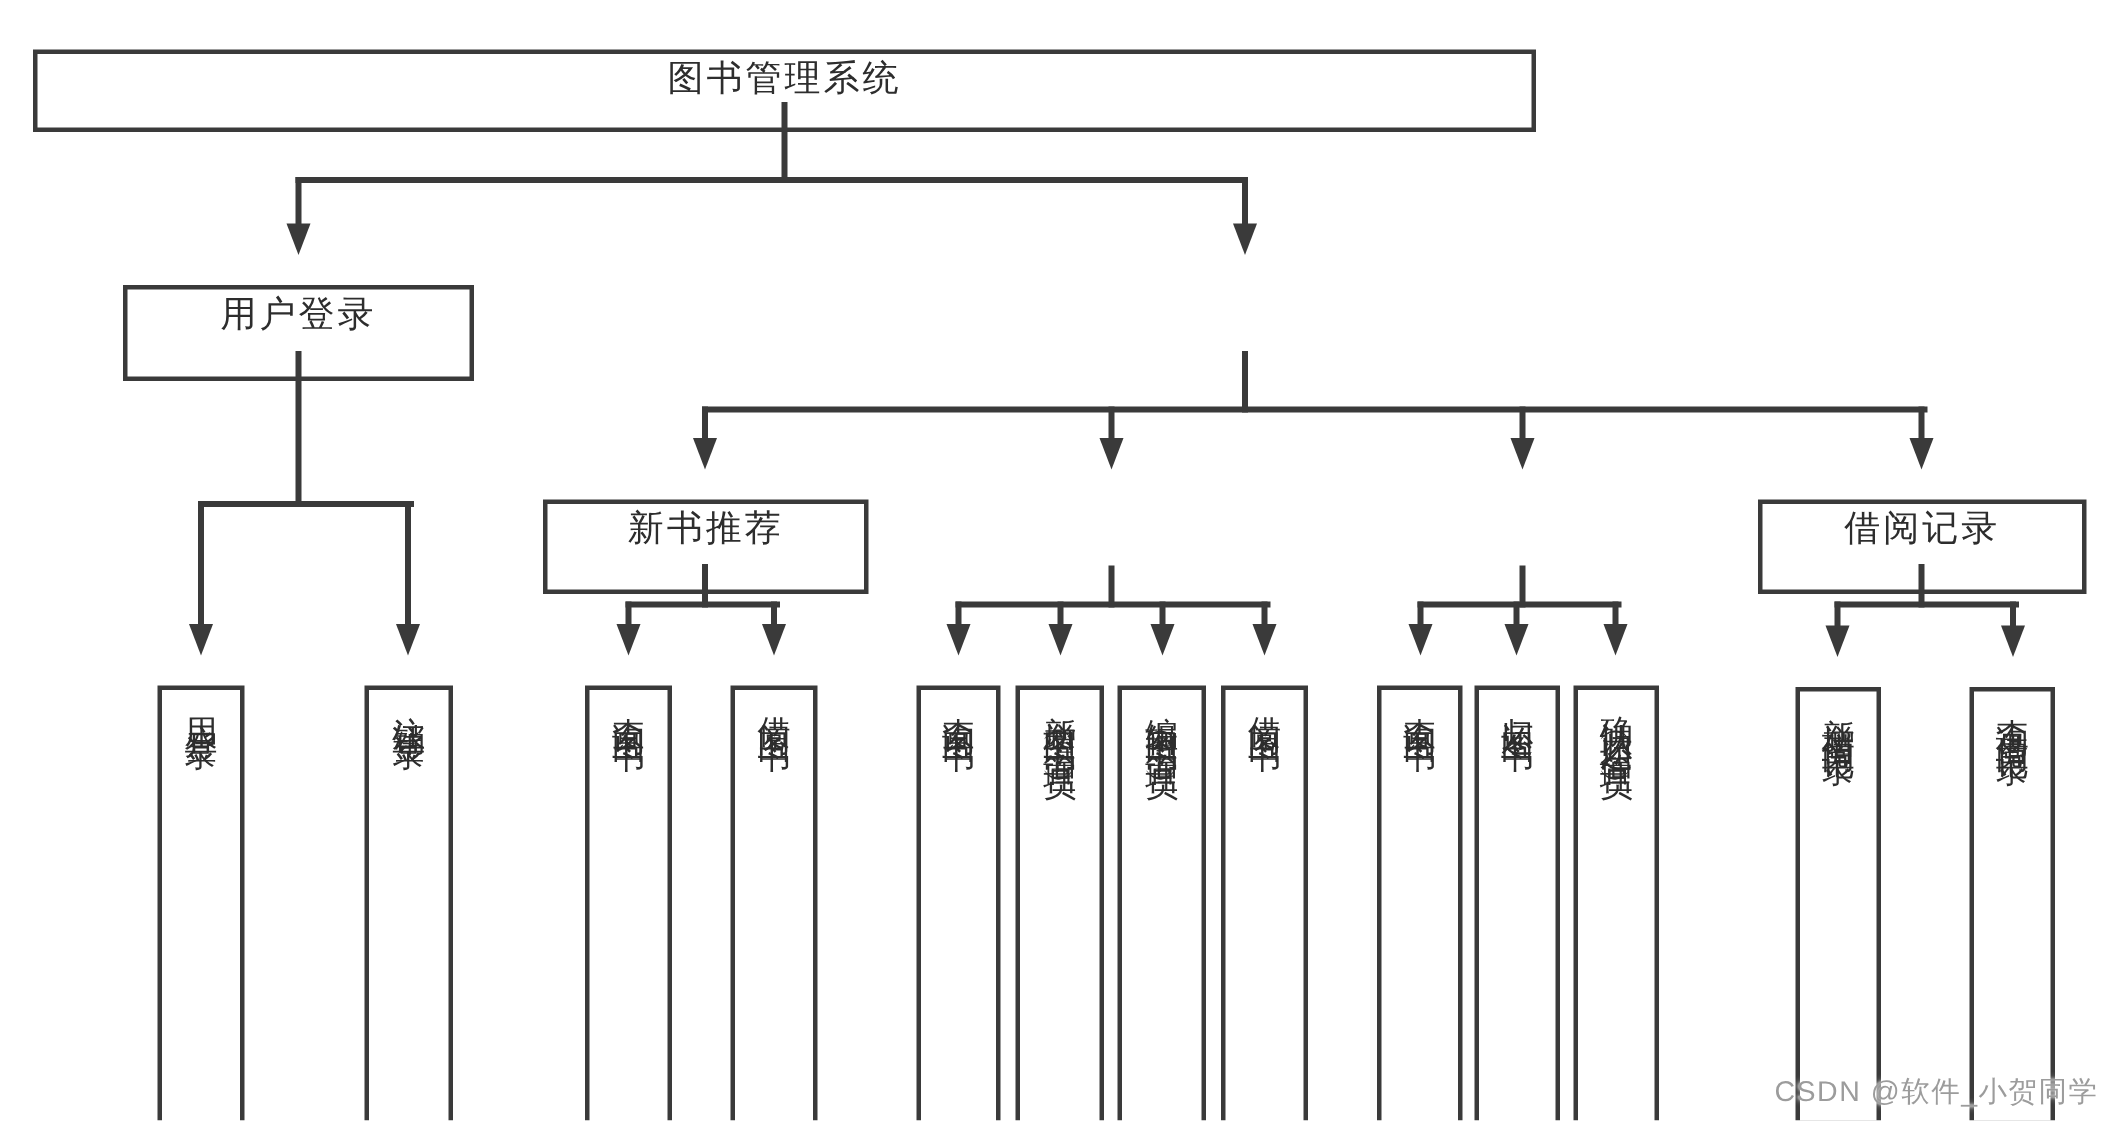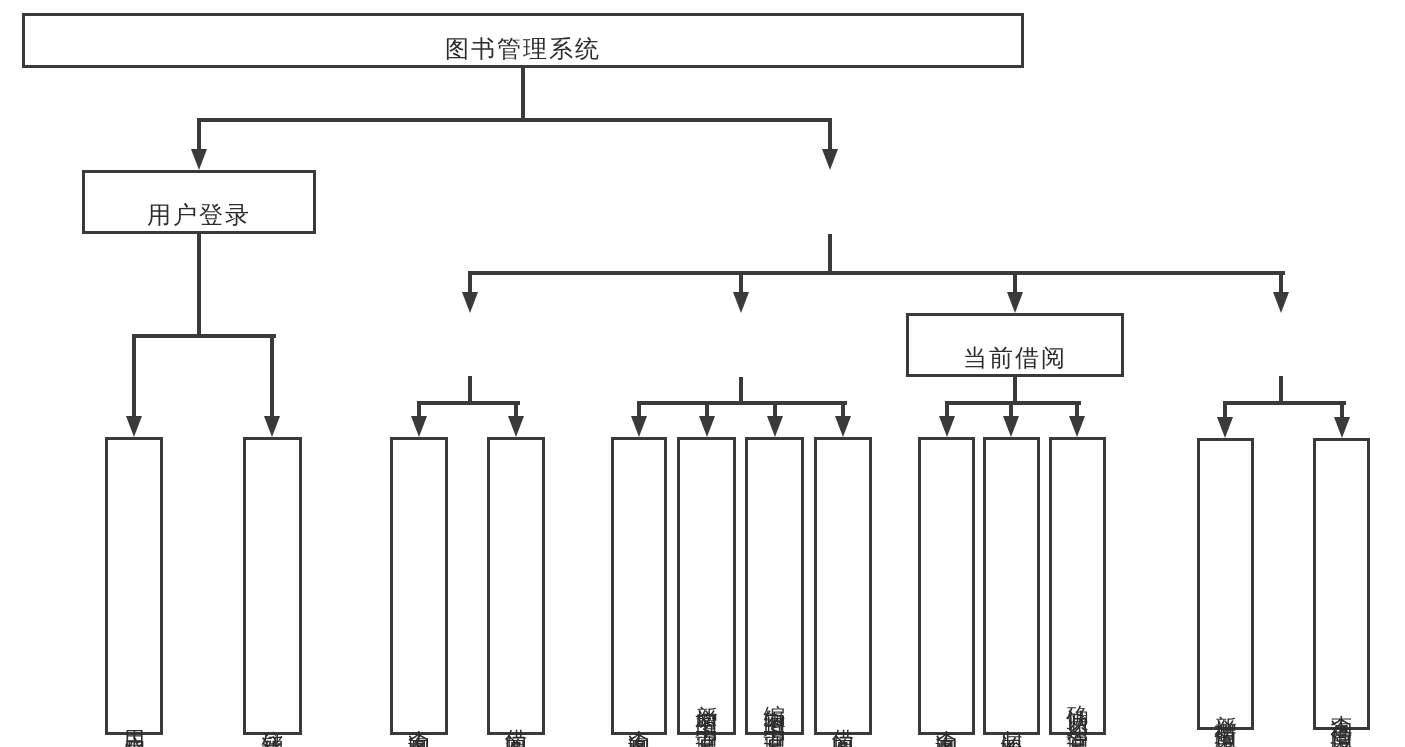--- a/index.html
+++ b/index.html
@@ -9,23 +9,24 @@
     background:#ffffff;
     font-family:"Liberation Sans",sans-serif;
     overflow:hidden;
   }
   .box{
     position:absolute;
     border:3px solid #3a3a3a;
     background:#ffffff;
     box-sizing:border-box;
     display:flex;
-    align-items:flex-end;
+    align-items:flex-start;
     justify-content:center;
     color:#2d2d2d;
+    margin-top:20px;
   }
   .hbox{font-size:24px;letter-spacing:2px;white-space:nowrap;}
   .vbox{
     font-size:22px;
     letter-spacing:5px;
   }
   .vbox span{
     writing-mode:vertical-rl;
     text-orientation:mixed;
     line-height:1;
@@ -56,26 +57,29 @@
 
   <div class="box hbox" style="left:22px;top:13px;width:1002px;height:55px;">
     <span>图书管理系统</span>
   </div>
 
   <div class="box hbox" style="left:82px;top:170px;width:234px;height:64px;">
     <span>用户登录</span>
   </div>
 
 
+  <div class="box hbox" style="left:362px;top:313px;width:217px;height:63px;">
+    <span>新书推荐</span>
+  </div>
 
 
-  <div class="box hbox" style="left:906px;top:313px;width:218px;height:64px;">
-    <span>当前借阅</span>
+
+  <div class="box hbox" style="left:1172px;top:313px;width:219px;height:63px;">
+    <span>借阅记录</span>
   </div>
-
 
   <div class="box vbox" style="left:105px;top:437px;width:58px;height:298px;">
     <span>用户登录</span>
   </div>
   <div class="box vbox" style="left:243px;top:437px;width:59px;height:298px;">
     <span>注销登录</span>
   </div>
 
   <div class="box vbox" style="left:390px;top:437px;width:58px;height:298px;">
     <span>查询图书</span>
@@ -166,14 +170,15 @@
   <div class="vl" style="left:1075px;top:401px;height:18px;"></div>
   <div class="ar" style="left:1069px;top:416px;"></div>
 
   <div class="vl" style="left:1279px;top:376px;height:29px;"></div>
   <div class="hl" style="left:1223px;top:401px;width:123px;"></div>
   <div class="vl" style="left:1223px;top:401px;height:18px;"></div>
   <div class="ar" style="left:1217px;top:417px;"></div>
   <div class="vl" style="left:1340px;top:401px;height:18px;"></div>
   <div class="ar" style="left:1334px;top:417px;"></div>
 
+  <div class="wm">CSDN @软件_小贺同学</div>
 
 </div>
 
 </body></html>

